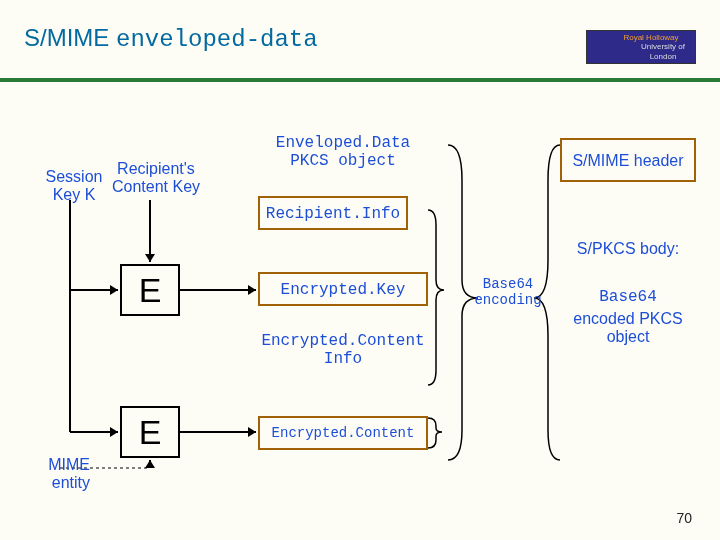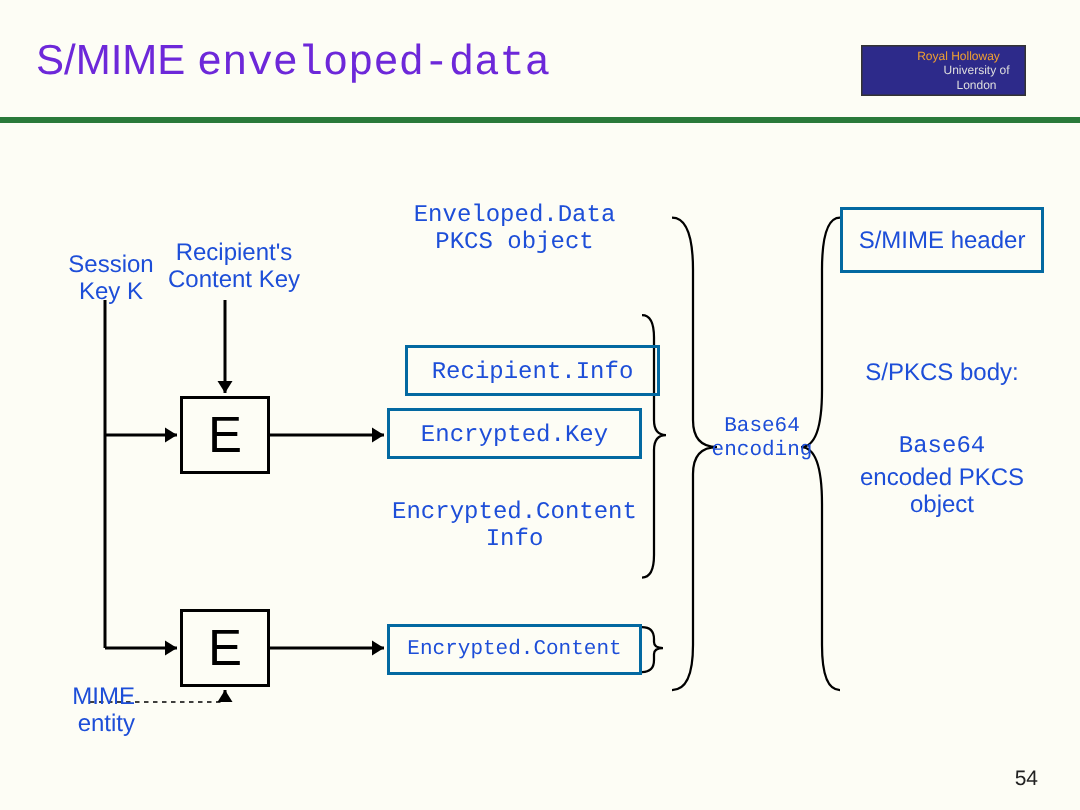--- a/index.html
+++ b/index.html
@@ -8,28 +8,28 @@
     height: 540px;
     background: #fdfdf5;
     font-family: Arial, Helvetica, sans-serif;
     position: relative;
     overflow: hidden;
   }
   .title {
     position: absolute;
     top: 24px;
     left: 24px;
-    font-size: 28px;
-    color: #6d28d9;
+    font-size: 24px;
+    color: #0369a1;
   }
   .title .mono { font-family: "Courier New", monospace; }
   .logo {
     position: absolute;
     top: 30px;
-    right: 36px;
+    right: 24px;
     width: 110px;
     height: 34px;
     background: #2d2a8a;
     border: 1px solid #333;
     color: #f0a030;
     font-size: 8px;
     text-align: center;
     display: flex;
     flex-direction: column;
     justify-content: center;
@@ -48,21 +48,21 @@
   .label {
     position: absolute;
     font-size: 16px;
     color: #1d4ed8;
     text-align: center;
     line-height: 1.15;
   }
   .mono { font-family: "Courier New", monospace; }
   .box {
     position: absolute;
-    border: 2px solid #0369a1;
+    border: 2px solid #a16207;
     background: transparent;
   }
   .ebox {
     position: absolute;
     width: 60px;
     height: 52px;
     border: 2px solid #000;
     font-size: 34px;
     text-align: center;
     line-height: 48px;
@@ -133,21 +133,21 @@
 
 <div class="ebox" style="left:120px; top:264px;">E</div>
 <div class="ebox" style="left:120px; top:406px;">E</div>
 
 <div class="label" style="left:30px; top:456px; width:60px; white-space:pre-line; text-align:right;">MIME
 entity</div>
 
 <div class="label mono" style="left:258px; top:134px; width:170px; white-space:pre-line;">Enveloped.Data
 PKCS object</div>
 
-<div class="box" style="left:270px; top:196px; width:170px; height:34px;margin-top:34px;">
+<div class="box" style="left:258px; top:196px; width:150px; height:34px;">
   <div class="label mono" style="position:relative; width:100%; top:7px;">Recipient.Info</div>
 </div>
 
 <div class="box" style="left:258px; top:272px; width:170px; height:34px;">
   <div class="label mono" style="position:relative; width:100%; top:7px;font-family:Liberation Mono, monospace;">Encrypted.Key</div>
 </div>
 
 <div class="label mono" style="left:258px; top:332px; width:170px; white-space:pre-line;">Encrypted.Content
 Info</div>
 
@@ -161,13 +161,13 @@
 <div class="box" style="left:560px; top:138px; width:136px; height:44px;">
   <div class="label" style="position:relative; width:100%; top:12px;">S/MIME header</div>
 </div>
 
 <div class="label" style="left:560px; top:240px; width:136px;">S/PKCS body:</div>
 
 <div class="label mono" style="left:560px; top:288px; width:136px;">Base64</div>
 <div class="label" style="left:560px; top:310px; width:136px; white-space:pre-line;">encoded PKCS
 object</div>
 
-<div class="slide-num">54</div>
+<div class="slide-num">70</div>
 
 </body></html>

